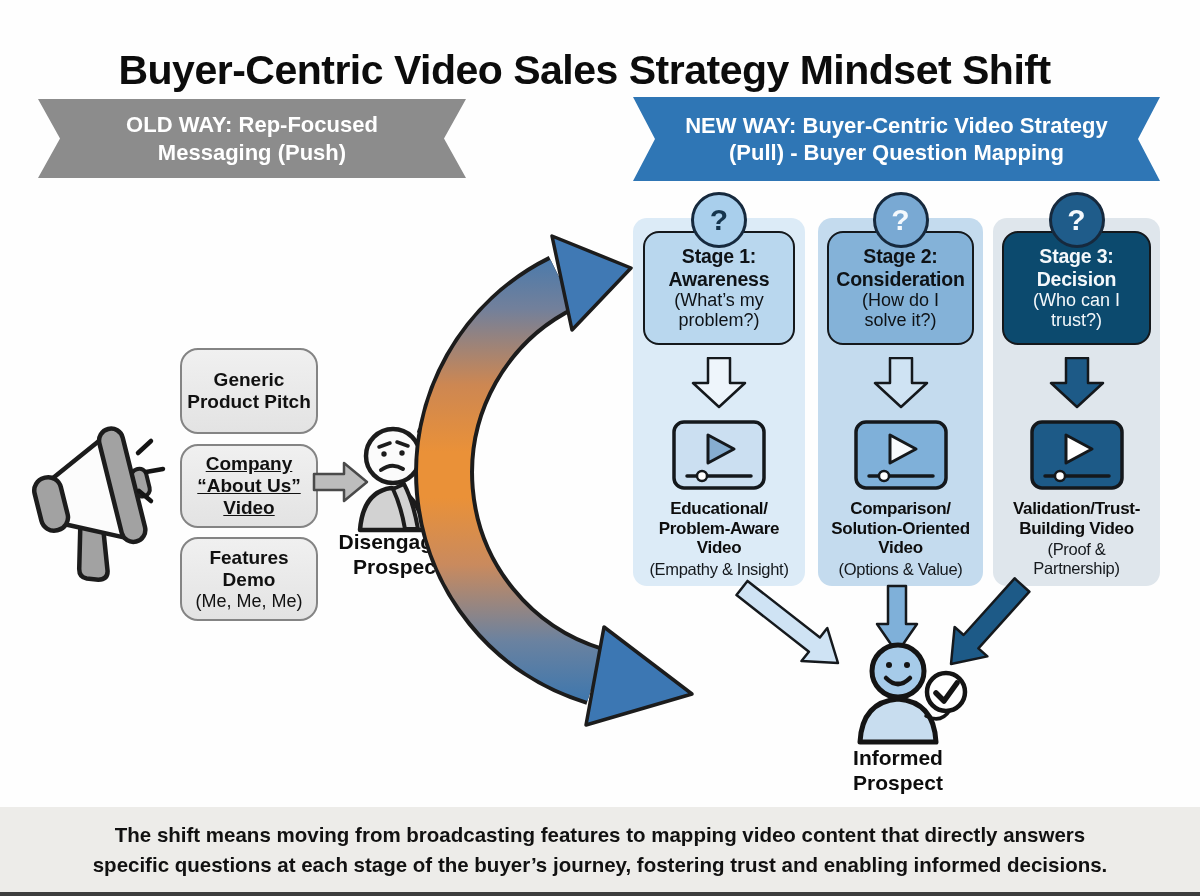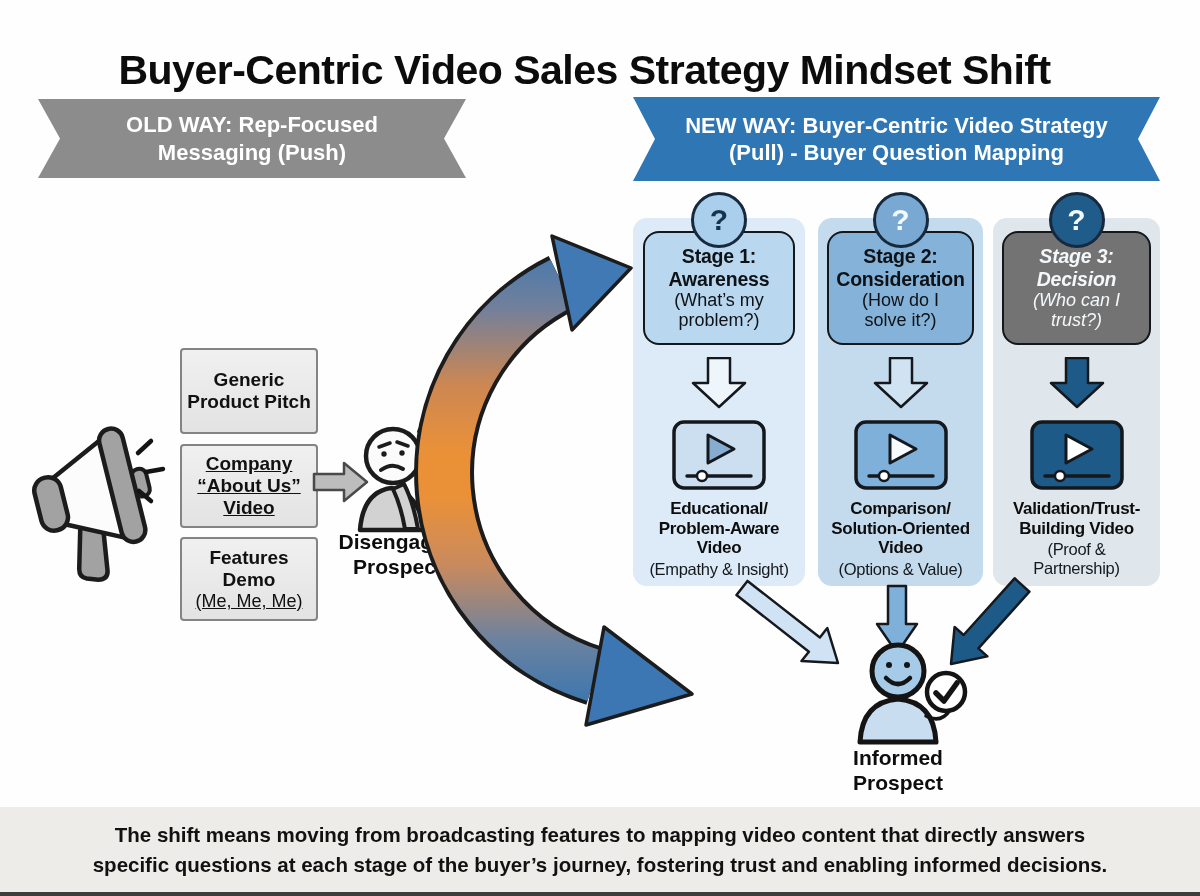--- a/index.html
+++ b/index.html
@@ -21,26 +21,26 @@
   .ribbon-old{
     left:38px;top:99px;width:428px;height:79px;background:#8c8c8c;
     clip-path:polygon(0 0,100% 0,calc(100% - 22px) 50%,100% 100%,0 100%,22px 50%);
   }
   .ribbon-new{
     left:633px;top:97px;width:527px;height:84px;background:#2f76b5;
     clip-path:polygon(0 0,100% 0,calc(100% - 22px) 50%,100% 100%,0 100%,22px 50%);
   }
   
   .old-box{
-    position:absolute;left:180px;width:134px;border:2.5px solid #848484;border-radius:4px;
+    position:absolute;left:180px;width:134px;border:2.5px solid #848484;border-radius:18px;
     background:linear-gradient(#f0f0f0,#e3e3e3);display:flex;flex-direction:column;
     align-items:center;justify-content:center;text-align:center;
   }
   .old-box .b{font-weight:bold;font-size:19px;line-height:1.16;}
-  .old-box .n{font-size:18px;line-height:1.12;text-decoration:underline;}
+  .old-box .n{font-size:18px;line-height:1.12;}
   .box-1{top:348px;height:82px;}
   .box-2{top:444px;height:80px;text-decoration:underline;}
   .box-3{top:537px;height:80px;}
   
   .person-label{
     position:absolute;font-weight:bold;font-size:21px;line-height:1.18;text-align:center;color:#0d0d0d;
   }
   .label-disengaged{left:320px;top:530px;width:156px;}
   .label-informed{left:820px;top:746px;width:156px;}
   .mindset{
@@ -61,21 +61,21 @@
   .s1 .q-circle{background:#a9cfec;color:#16354d;}
   .s2 .q-circle{background:#79a9d3;color:#f4f9fd;}
   .s3 .q-circle{background:#1f5c8a;color:#f4f9fd;}
   .stage-box{
     margin-top:13px;width:84%;min-height:98px;border:2.5px solid #14181c;border-radius:16px;
     display:flex;flex-direction:column;align-items:center;justify-content:center;
     text-align:center;padding:6px 2px;box-sizing:content-box;
   }
   .s1 .stage-box{background:#b9d7ee;color:#0e1216;}
   .s2 .stage-box{background:#84b2d8;color:#0e1216;}
-  .s3 .stage-box{background:#737373;color:#f4f8fb;font-style:italic;}
+  .s3 .stage-box{background:#0c4a6e;color:#f4f8fb;}
   .stage-box .t{font-weight:bold;font-size:19.5px;line-height:1.14;letter-spacing:-0.2px;}
   .stage-box .q{font-size:18px;line-height:1.1;margin-top:1px;}
   .down-arrow{margin-top:12px;}
   .s1 .down-arrow polygon{fill:#eef5fb;}
   .s2 .down-arrow polygon{fill:#cfe3f3;}
   .s3 .down-arrow polygon{fill:#1d5a87;}
   .down-arrow polygon{stroke:#14181c;stroke-width:2.5;stroke-linejoin:round;}
   .vid{margin-top:10px;}
   .vid .body{stroke:#14181c;stroke-width:3.5;}
   .s1 .vid .body{fill:#cbdff1;}

